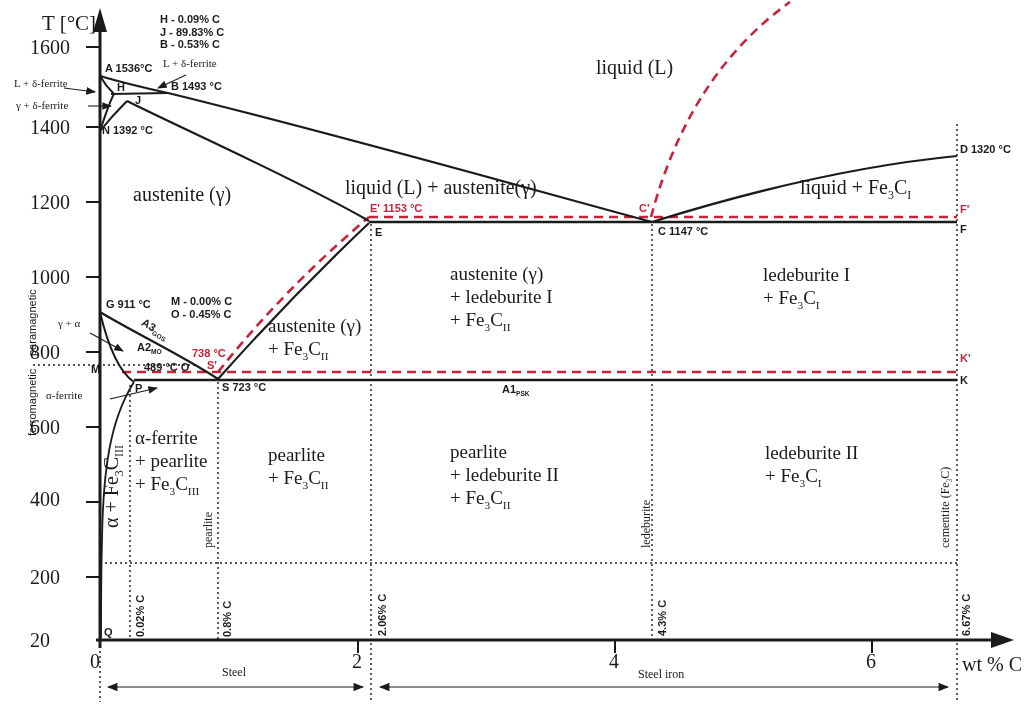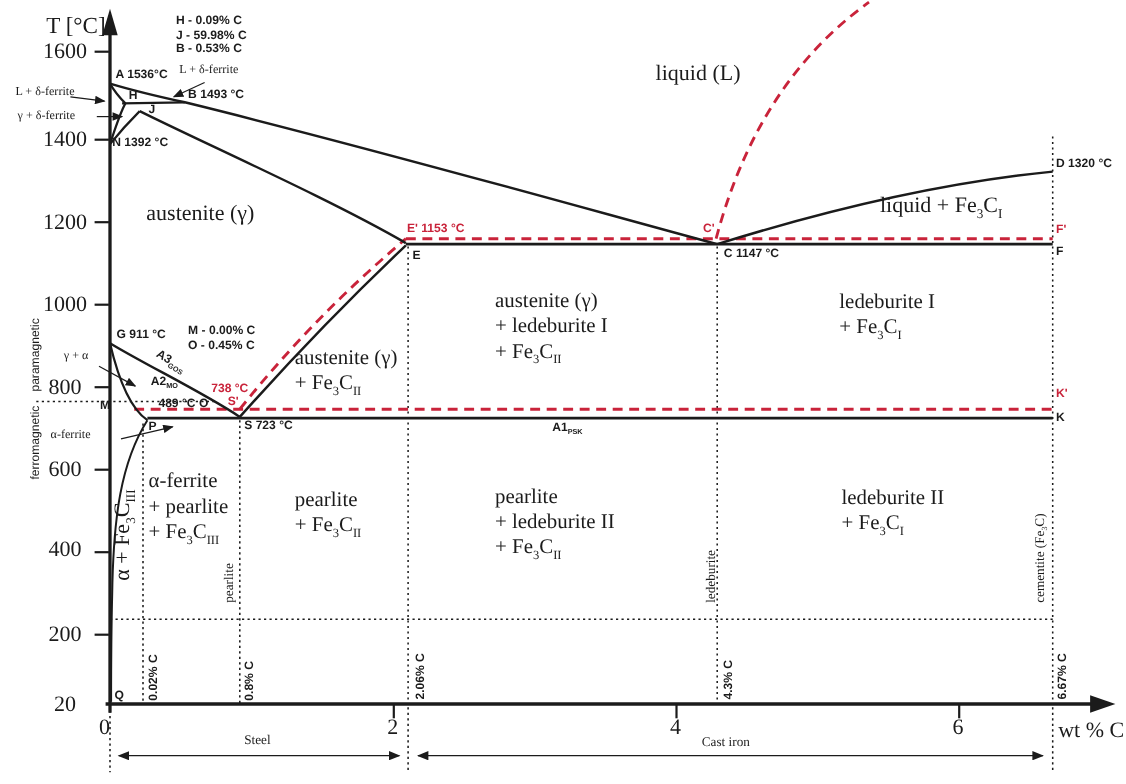--- a/index.html
+++ b/index.html
@@ -6,21 +6,21 @@
   .stage{position:relative;width:1024px;height:713px;background:#ffffff;
          font-family:"Liberation Serif","DejaVu Serif",serif;color:#1b1b1b;overflow:hidden}
   .stage svg{position:absolute;left:0;top:0}
   .lbl{position:absolute;white-space:nowrap}
   .reg{font-size:19px;line-height:23px}
   .reg1{font-size:20px}
   .pt{font-family:"Liberation Sans","DejaVu Sans",sans-serif;font-size:11px;font-weight:bold}
   .red{color:#c9233a}
   .leg{font-family:"Liberation Sans","DejaVu Sans",sans-serif;font-size:11px;font-weight:bold;line-height:12.5px}
   .axn{font-size:20px}
-  .yn{text-align:center;width:58px}
+  .yn{text-align:left;width:58px}
   .sb{font-size:60%;vertical-align:-0.45em}
   .rot{transform:rotate(-90deg);transform-origin:0 0}
   .a3{transform:rotate(31deg);transform-origin:0 0}
   .cl{font-size:11px}
   .cm{font-family:"Liberation Sans","DejaVu Sans",sans-serif;font-size:11px;font-weight:600}
   .col{font-size:12px}
   .mag{font-family:"Liberation Sans","DejaVu Sans",sans-serif;font-size:11px}
   .rng{font-size:12px}
   .ttl{font-size:21px}
 </style>
@@ -119,21 +119,21 @@
   <div class="lbl axn yn" style="left:30px;top:566px">200</div>
   <div class="lbl axn yn" style="left:30px;top:629px">20</div>
   <div class="lbl axn" style="left:90px;top:650px">0</div>
   <div class="lbl axn" style="left:352px;top:650px">2</div>
   <div class="lbl axn" style="left:609px;top:650px">4</div>
   <div class="lbl axn" style="left:866px;top:650px">6</div>
   <div class="lbl axn" style="left:962px;top:653px">wt % C</div>
 
   <div class="lbl leg" style="left:160px;top:13px">
     <div>H - 0.09% C</div>
-    <div>J - 59.98% C</div>
+    <div>J - 89.83% C</div>
     <div>B - 0.53% C</div>
   </div>
 
   <div class="lbl leg" style="left:171px;top:295px">
     <div>M - 0.00% C</div>
     <div>O - 0.45% C</div>
   </div>
 
   <div class="lbl pt" style="left:105px;top:62px">A 1536°C</div>
   <div class="lbl pt" style="left:117px;top:81px">H</div>
@@ -172,20 +172,21 @@
   <div class="lbl cl" style="left:14px;top:77px">L + δ-ferrite</div>
   <div class="lbl cl" style="left:16px;top:99px">γ + δ-ferrite</div>
   <div class="lbl cl" style="left:163px;top:57px">L + δ-ferrite</div>
   <div class="lbl cl" style="left:58px;top:317px">γ + α</div>
   <div class="lbl cl" style="left:46px;top:389px">α-ferrite</div>
 
   <div class="lbl mag rot" style="left:26px;top:356px">paramagnetic</div>
   <div class="lbl mag rot" style="left:26px;top:436px">ferromagnetic</div>
 
   <div class="lbl reg1" style="left:596px;top:56px">liquid (L)</div>
+  <div class="lbl reg1" style="left:345px;top:176px">liquid (L) + austenite(γ)</div>
   <div class="lbl reg1" style="left:133px;top:183px">austenite (γ)</div>
 
   <div class="lbl reg1" style="left:800px;top:176px">
     <span>liquid + Fe</span><span class="sb">3</span><span>C</span><span class="sb">I</span>
   </div>
 
   <div class="lbl reg" style="left:450px;top:262px">
     <div>austenite (γ)</div>
     <div>+ ledeburite I</div>
     <div><span>+ Fe</span><span class="sb">3</span><span>C</span><span class="sb">II</span></div>
@@ -233,15 +234,15 @@
   <div class="lbl cm rot" style="left:656px;top:636px">4.3% C</div>
   <div class="lbl cm rot" style="left:960px;top:636px">6.67% C</div>
 
   <div class="lbl col rot" style="left:201px;top:548px">pearlite</div>
   <div class="lbl col rot" style="left:639px;top:548px">ledeburite</div>
   <div class="lbl col rot" style="left:938px;top:548px">
     <span>cementite (Fe</span><span class="sb">3</span><span>C)</span>
   </div>
 
   <div class="lbl rng" style="left:222px;top:665px">Steel</div>
-  <div class="lbl rng" style="left:638px;top:667px">Cast iron</div>
+  <div class="lbl rng" style="left:638px;top:667px">Steel iron</div>
 
 </div>
 
 </body></html>

